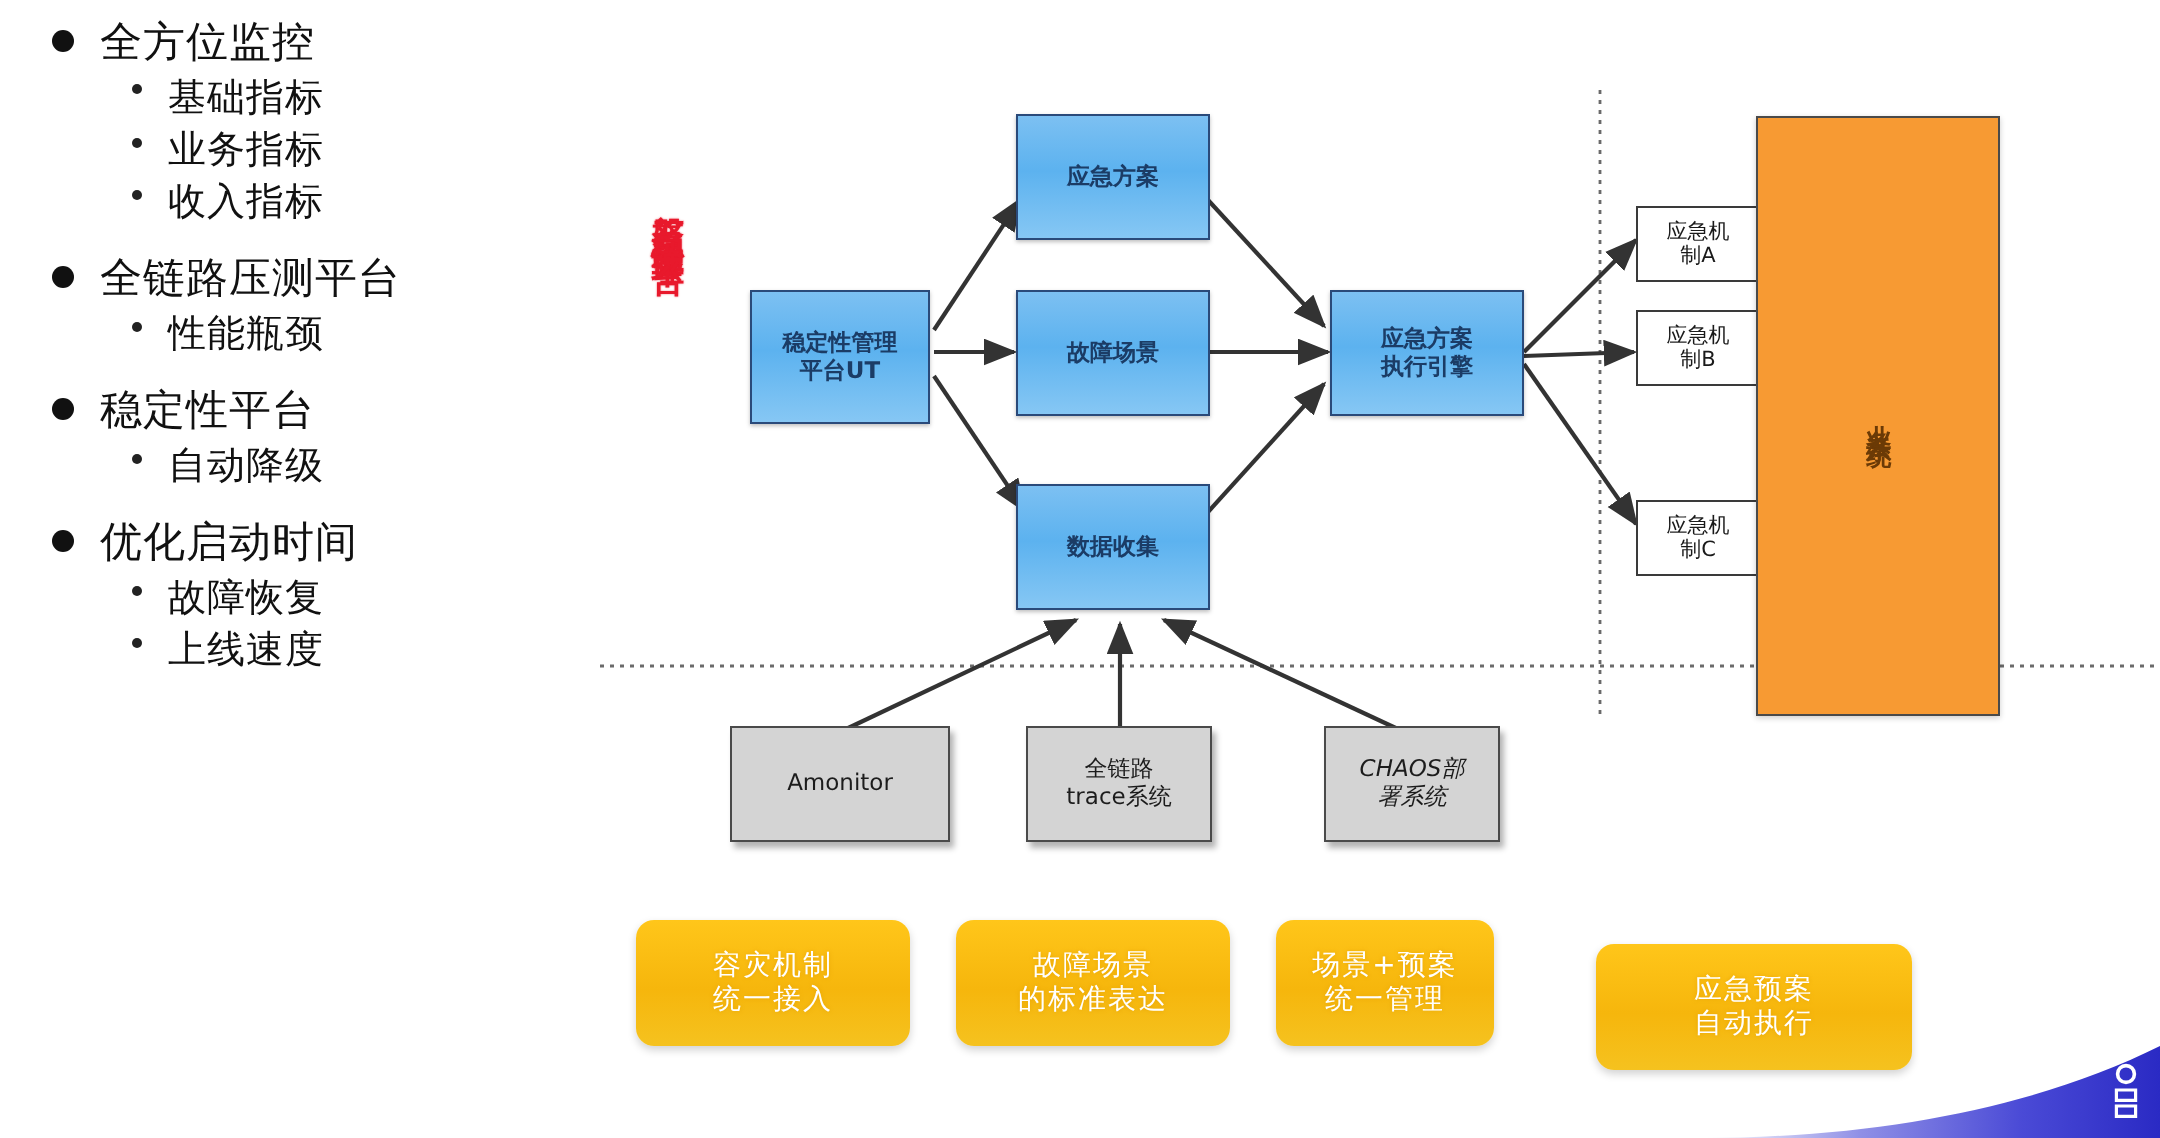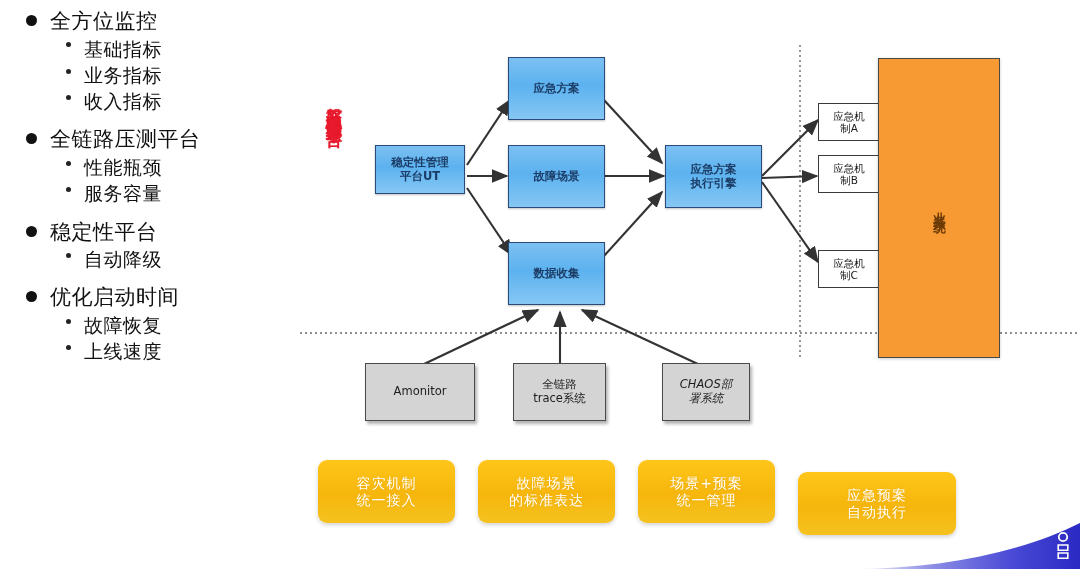--- a/index.html
+++ b/index.html
@@ -197,24 +197,20 @@
 
     <div class="grp">
       <div class="lvl1">
         <span class="dot"></span>
         <span>全链路压测平台</span>
       </div>
       <div class="lvl2">
         <span class="dash"></span>
         <span>性能瓶颈</span>
       </div>
-      <div class="lvl2">
-        <span class="dash"></span>
-        <span>服务容量</span>
-      </div>
     </div>
 
     <div class="grp">
       <div class="lvl1">
         <span class="dot"></span>
         <span>稳定性平台</span>
       </div>
       <div class="lvl2">
         <span class="dash"></span>
         <span>自动降级</span>
@@ -262,21 +258,21 @@
 
       <line x1="472" y1="176" x2="528" y2="120" stroke="#333333" stroke-width="2.1" marker-end="url(#ah)"></line>
       <line x1="472" y1="178" x2="527" y2="176" stroke="#333333" stroke-width="2.1" marker-end="url(#ah)"></line>
       <line x1="472" y1="182" x2="528" y2="262" stroke="#333333" stroke-width="2.1" marker-end="url(#ah)"></line>
 
       <line x1="132" y1="365" x2="248" y2="310" stroke="#333333" stroke-width="2.1" marker-end="url(#ah)"></line>
       <line x1="270" y1="365" x2="270" y2="312" stroke="#333333" stroke-width="2.1" marker-end="url(#ah)"></line>
       <line x1="410" y1="365" x2="292" y2="310" stroke="#333333" stroke-width="2.1" marker-end="url(#ah)"></line>
     </svg>
 
-    <div class="node blue-box" style="left:85px;  top:145px; width:90px;  height:49px;">
+    <div class="node blue-box" style="left:85px;  top:145px; width:90px;  height:67px;">
       <span>
         <span>稳定性管理</span><br>
         <span>平台UT</span>
       </span>
     </div>
 
     <div class="node blue-box" style="left:218px; top:57px;  width:97px;  height:63px;">
       <span>应急方案</span>
     </div>
 
@@ -345,21 +341,21 @@
       </span>
     </div>
 
     <div class="node yellow-pill" style="left:188px; top:460px; width:137px; height:63px;">
       <span>
         <span>故障场景</span><br>
         <span>的标准表达</span>
       </span>
     </div>
 
-    <div class="node yellow-pill" style="left:348px; top:460px; width:137px; height:63px;">
+    <div class="node yellow-pill" style="left:348px; top:460px; width:109px; height:63px;">
       <span>
         <span>场景+预案</span><br>
         <span>统一管理</span>
       </span>
     </div>
 
     <div class="node yellow-pill" style="left:508px; top:472px; width:158px; height:63px;justify-content:center;">
       <span>
         <span>应急预案</span><br>
         <span>自动执行</span>

